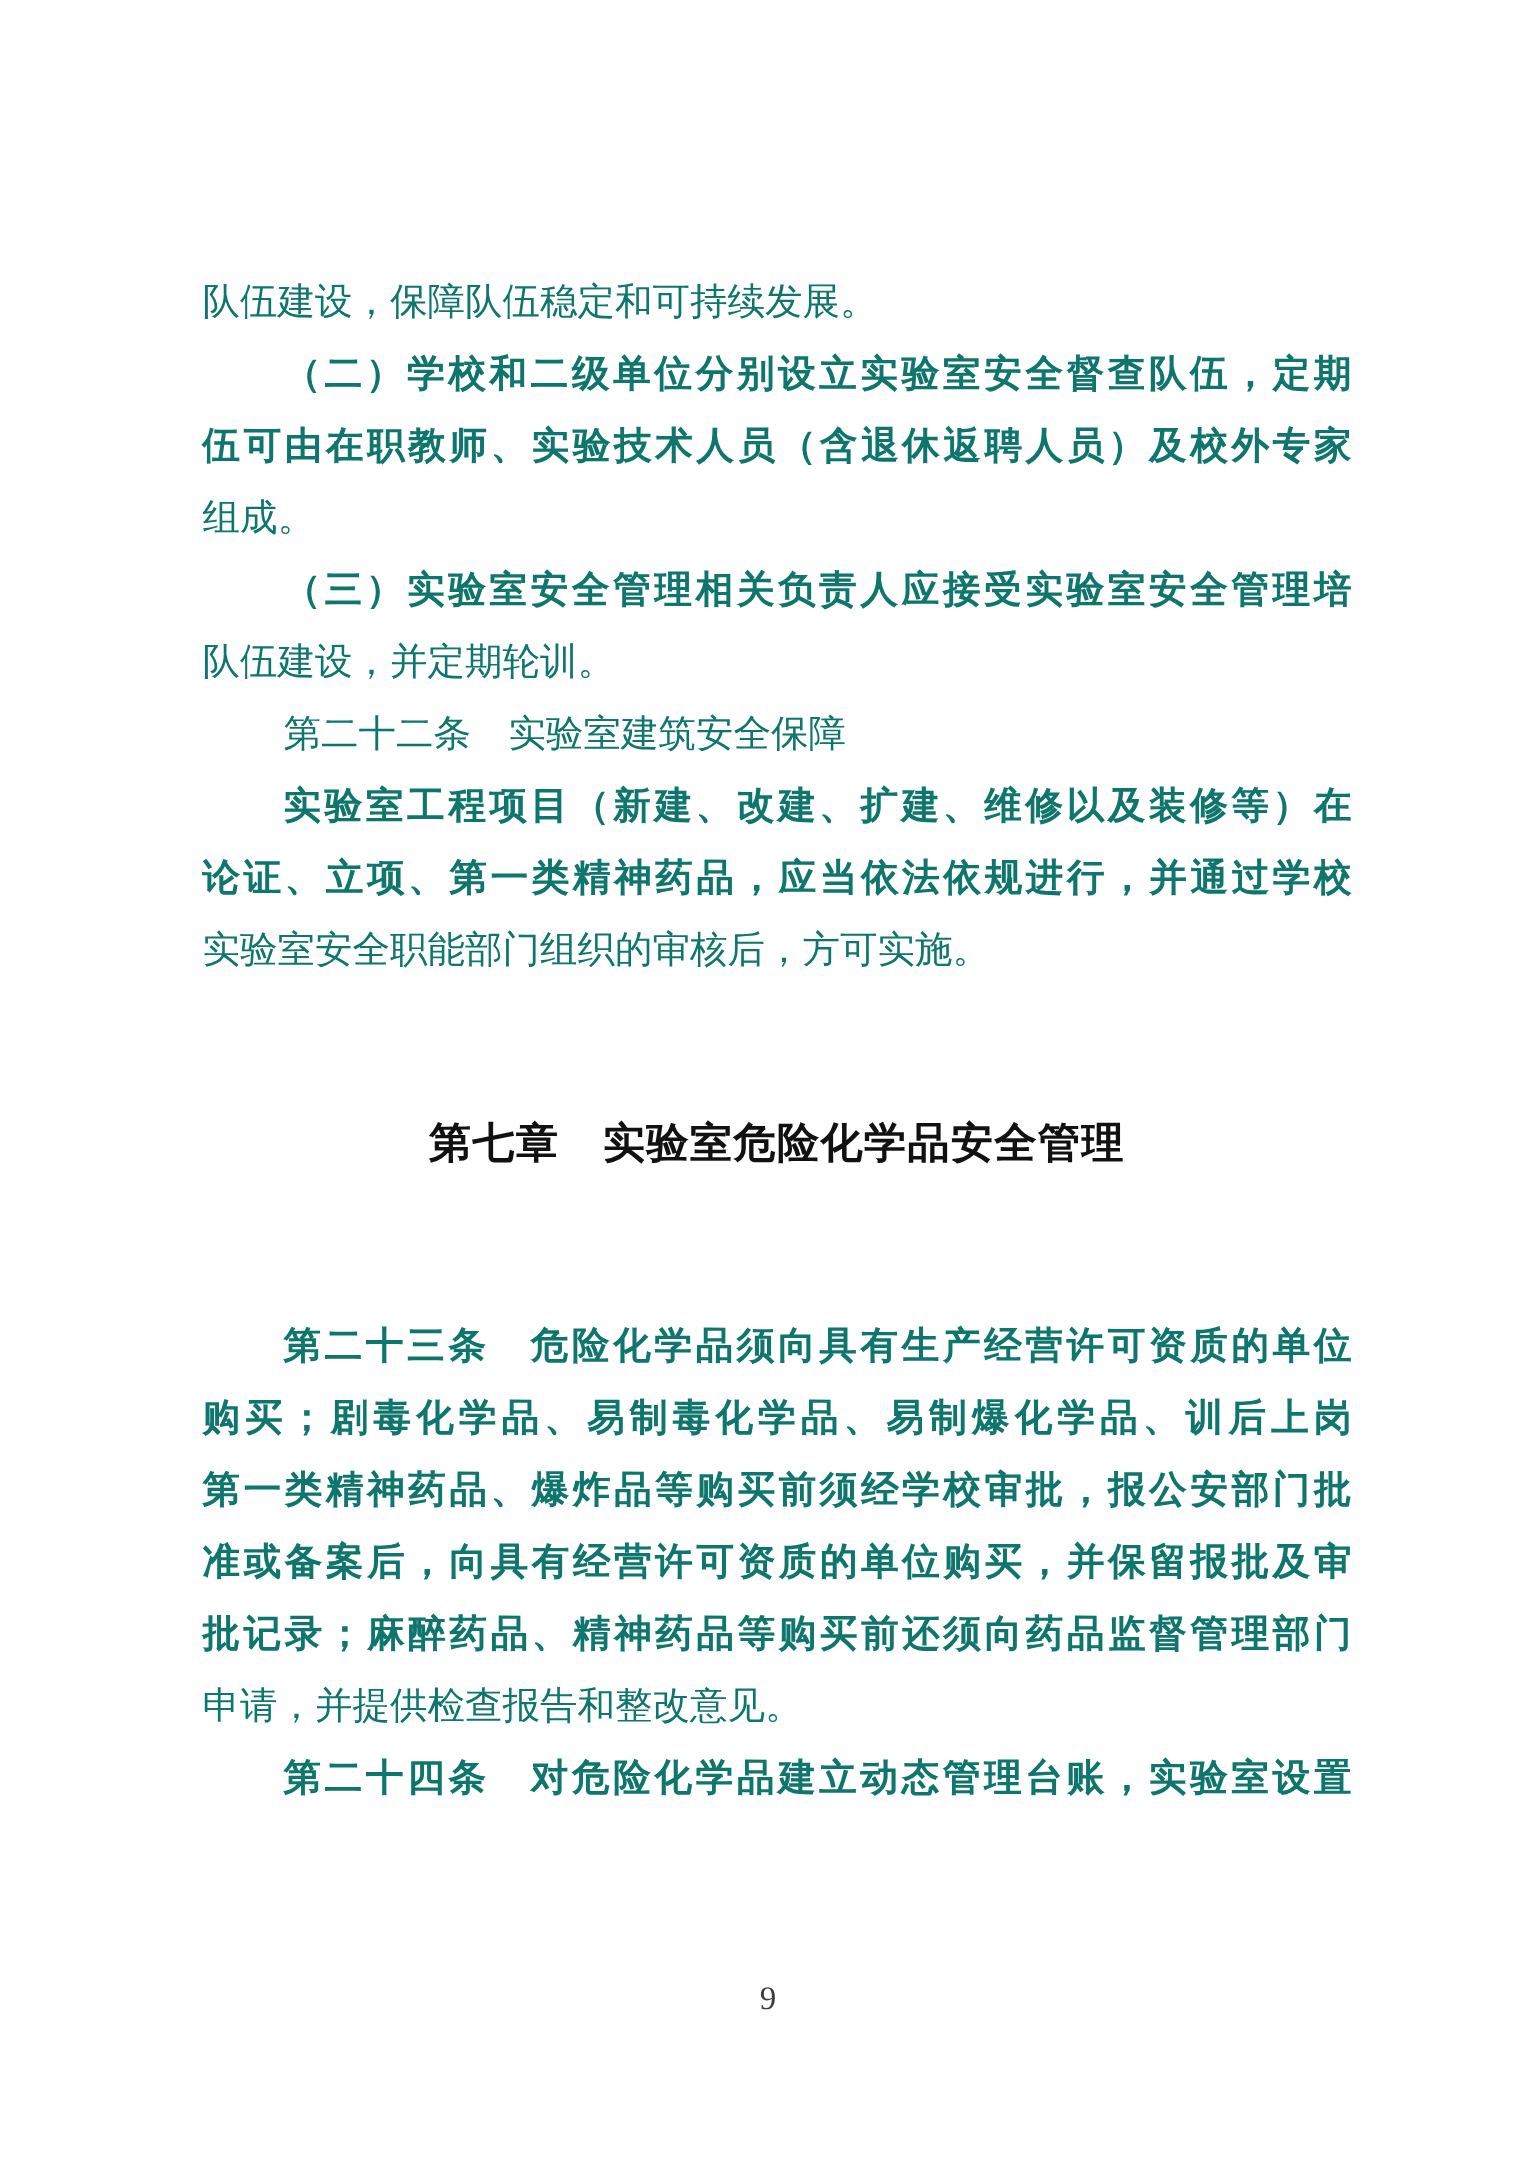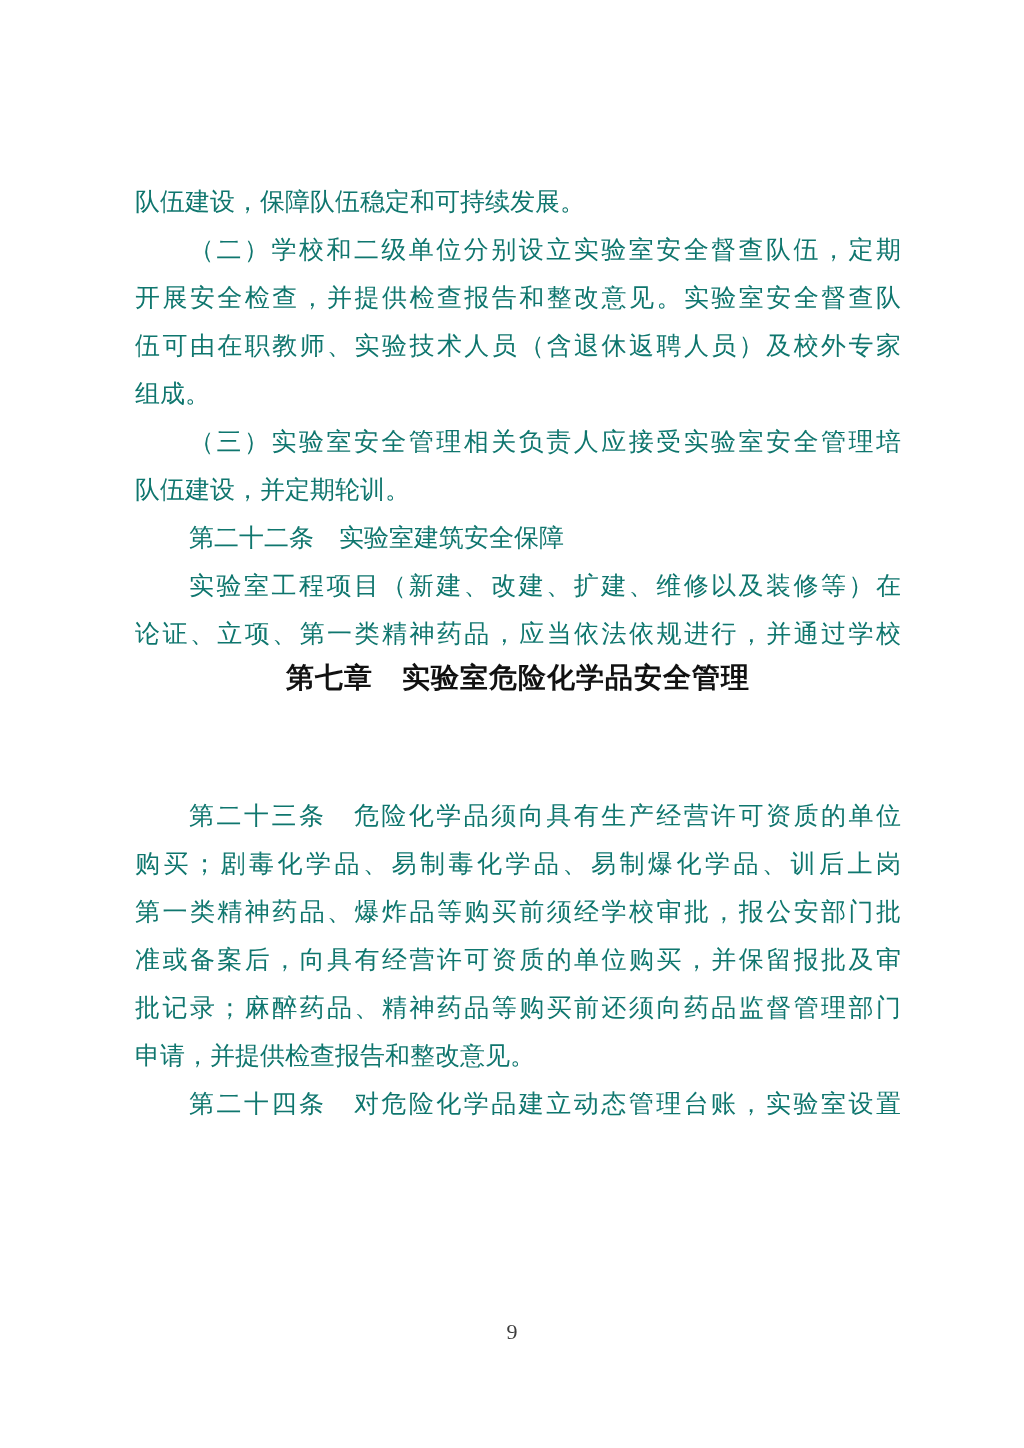--- a/index.html
+++ b/index.html
@@ -25,27 +25,29 @@
     font-size: 25px;
     line-height: 48px;
     color: #0f766e;
     text-align: justify;
     text-align-last: left;
     white-space: nowrap;
   }
   .ln.stretch {
     white-space: normal;
     text-align-last: justify;
+    font-weight: bold;
   }
   .ln.indent {
     padding-left: 54px;
   }
   .chapter-heading {
+    margin-top: 82px;
     margin-bottom: 90px;
-    font-family: Liberation Mono, monospace;
+    font-family: Liberation Sans, sans-serif;
     font-weight: 700;
     font-size: 28px;
     line-height: 44px;
     letter-spacing: 1px;
     text-align: center;
     color: #111111;
   }
   .page-number {
     position: absolute;
     left: 0;
@@ -59,28 +61,28 @@
   }
 </style>
 </head>
 <body>
 
 <div class="sheet">
   <div class="textcol">
 
     <div class="ln">队伍建设，保障队伍稳定和可持续发展。</div>
     <div class="ln indent stretch">（二）学校和二级单位分别设立实验室安全督查队伍，定期</div>
-    <div class="ln stretch">开展安全检查，并提供检查报告和整改意见。实验室安全督查队</div>
     <div class="ln stretch">伍可由在职教师、实验技术人员（含退休返聘人员）及校外专家</div>
     <div class="ln">组成。</div>
     <div class="ln indent stretch">（三）实验室安全管理相关负责人应接受实验室安全管理培</div>
     <div class="ln">队伍建设，并定期轮训。</div>
     <div class="ln indent">第二十二条　实验室建筑安全保障</div>
     <div class="ln indent stretch">实验室工程项目（新建、改建、扩建、维修以及装修等）在</div>
     <div class="ln stretch">论证、立项、第一类精神药品，应当依法依规进行，并通过学校</div>
+    <div class="ln">实验室安全职能部门组织的审核后，方可实施。</div>
 
     <div class="chapter-heading">第七章　实验室危险化学品安全管理</div>
 
     <div class="ln indent stretch">第二十三条　危险化学品须向具有生产经营许可资质的单位</div>
     <div class="ln stretch">购买；剧毒化学品、易制毒化学品、易制爆化学品、训后上岗</div>
     <div class="ln stretch">第一类精神药品、爆炸品等购买前须经学校审批，报公安部门批</div>
     <div class="ln stretch">准或备案后，向具有经营许可资质的单位购买，并保留报批及审</div>
     <div class="ln stretch">批记录；麻醉药品、精神药品等购买前还须向药品监督管理部门</div>
     <div class="ln">申请，并提供检查报告和整改意见。</div>
     <div class="ln indent stretch">第二十四条　对危险化学品建立动态管理台账，实验室设置</div>

